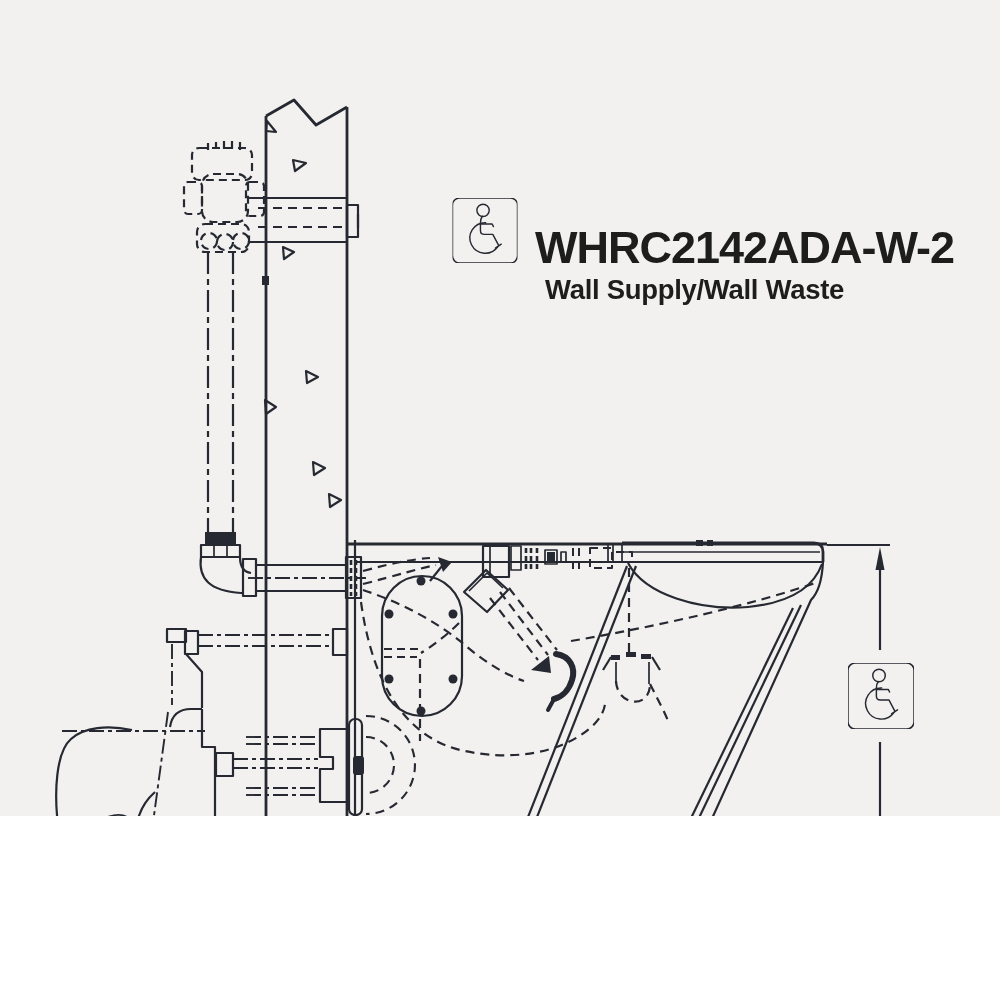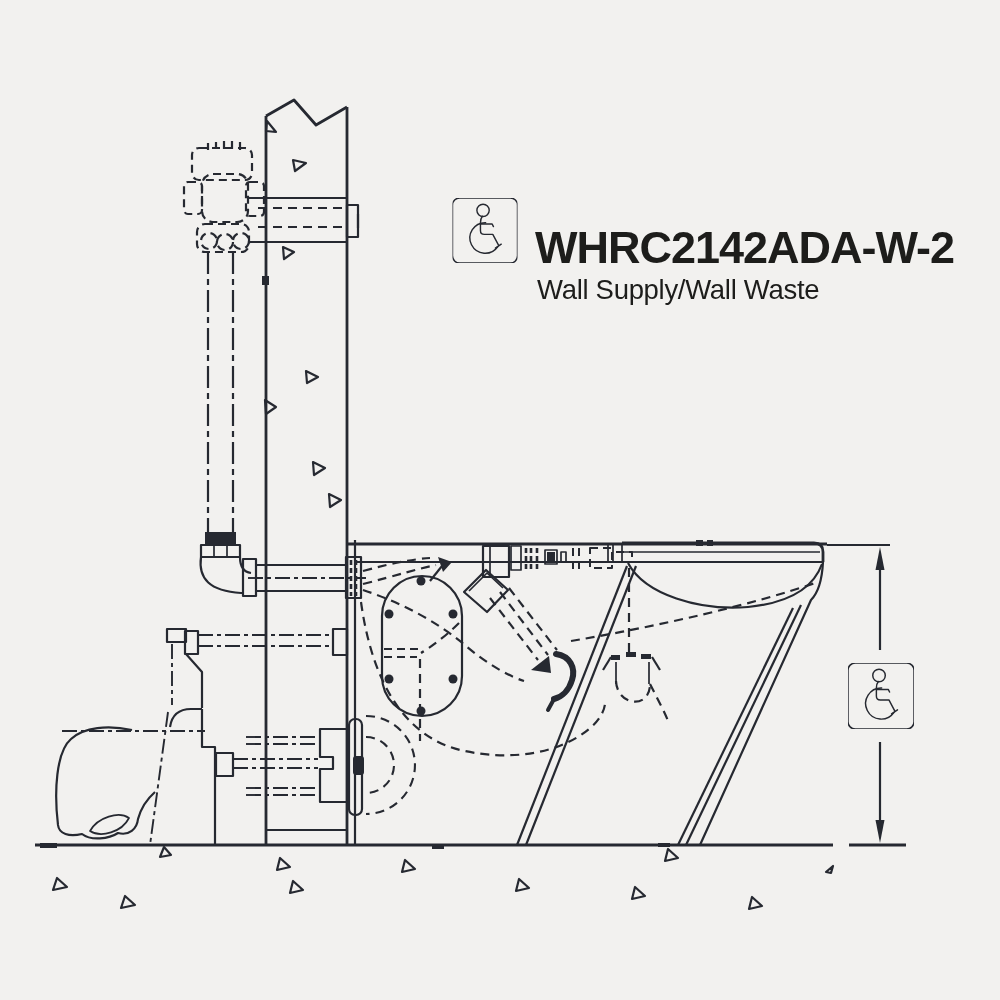--- a/index.html
+++ b/index.html
@@ -1,37 +1,37 @@
 <!DOCTYPE html>
 <html><head>
 <meta charset="utf-8">
 <style>
   html,body{margin:0;padding:0;}
   .stage{
     position:relative;
-    width:1000px;height:1000px;
+    width:1000px;height:816px;
     background:#f2f1ef;
     font-family:"Liberation Sans", sans-serif;
     overflow:hidden;
   }
   svg.drawing{position:absolute;left:0;top:0;}
   .drawing path,.drawing line,.drawing rect,.drawing circle,.drawing polyline{
     fill:none;stroke:#262931;stroke-width:2.2;stroke-linejoin:round;
   }
   .drawing .fill{fill:#262931;stroke:none;}
   .drawing .bold{stroke-width:2.8;}
   .drawing .thin{stroke-width:1.7;}
   .drawing .dash{stroke-dasharray:8 5;stroke-width:2;}
   .drawing .dash2{stroke-dasharray:9 6;stroke-width:2.1;}
   .drawing .cdash{stroke-dasharray:15 4 4 4;stroke-width:1.9;}
   .drawing .pdash{stroke-dasharray:22 5 6 5;stroke-width:2.2;}
   .drawing .hatch{stroke-dasharray:5 3;stroke-width:2.6;}
   .title-block{position:absolute;left:535px;top:224px;color:#1d1d1b;}
   .model-number{font-size:45px;font-weight:bold;letter-spacing:-1px;line-height:1.06;margin:0;}
-  .config-label{font-size:27.5px;font-weight:normal;letter-spacing:-0.3px;margin:2px 0 0 2px;}
+  .config-label{font-size:27.5px;font-weight:bold;letter-spacing:-0.3px;margin:2px 0 0 10px;}
   .ada-badge{position:absolute;}
   .ada-badge svg{display:block;width:100%;height:100%;}
   #badge-title{left:452px;top:198px;width:66px;height:65px;}
   #badge-dimension{left:848px;top:663px;width:66px;height:66px;}
 </style>
 </head>
 <body>
 
 <div class="stage">
 

